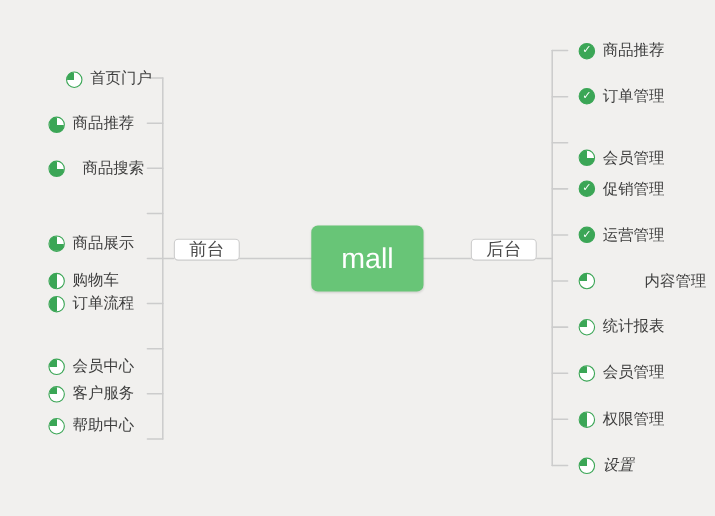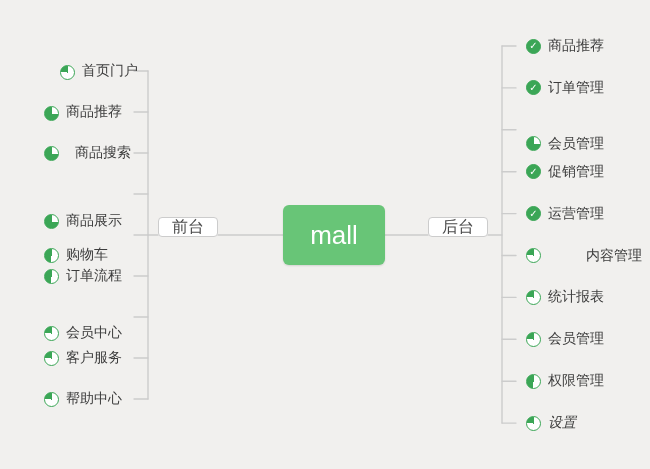--- a/index.html
+++ b/index.html
@@ -126,21 +126,21 @@
       <span class="item-label">订单流程</span>
     </div>
     <div class="item" style="left: 44px; top: 333px;">
       <span class="pie" style="--p: 25;"></span>
       <span class="item-label">会员中心</span>
     </div>
     <div class="item" style="left: 44px; top: 358px; align-items: center;">
       <span class="pie" style="--p: 25;"></span>
       <span class="item-label">客户服务</span>
     </div>
-    <div class="item" style="left: 44px; top: 399px; justify-content: space-between;">
+    <div class="item" style="left: 44px; top: 387px; justify-content: space-between;">
       <span class="pie" style="--p: 25;"></span>
       <span class="item-label">帮助中心</span>
     </div>
     <div class="item" style="left: 526px; top: 46px;">
       <span class="pie done">✓</span>
       <span class="item-label">商品推荐</span>
     </div>
     <div class="item" style="left: 526px; top: 87.9px;">
       <span class="pie done">✓</span>
       <span class="item-label">订单管理</span>

